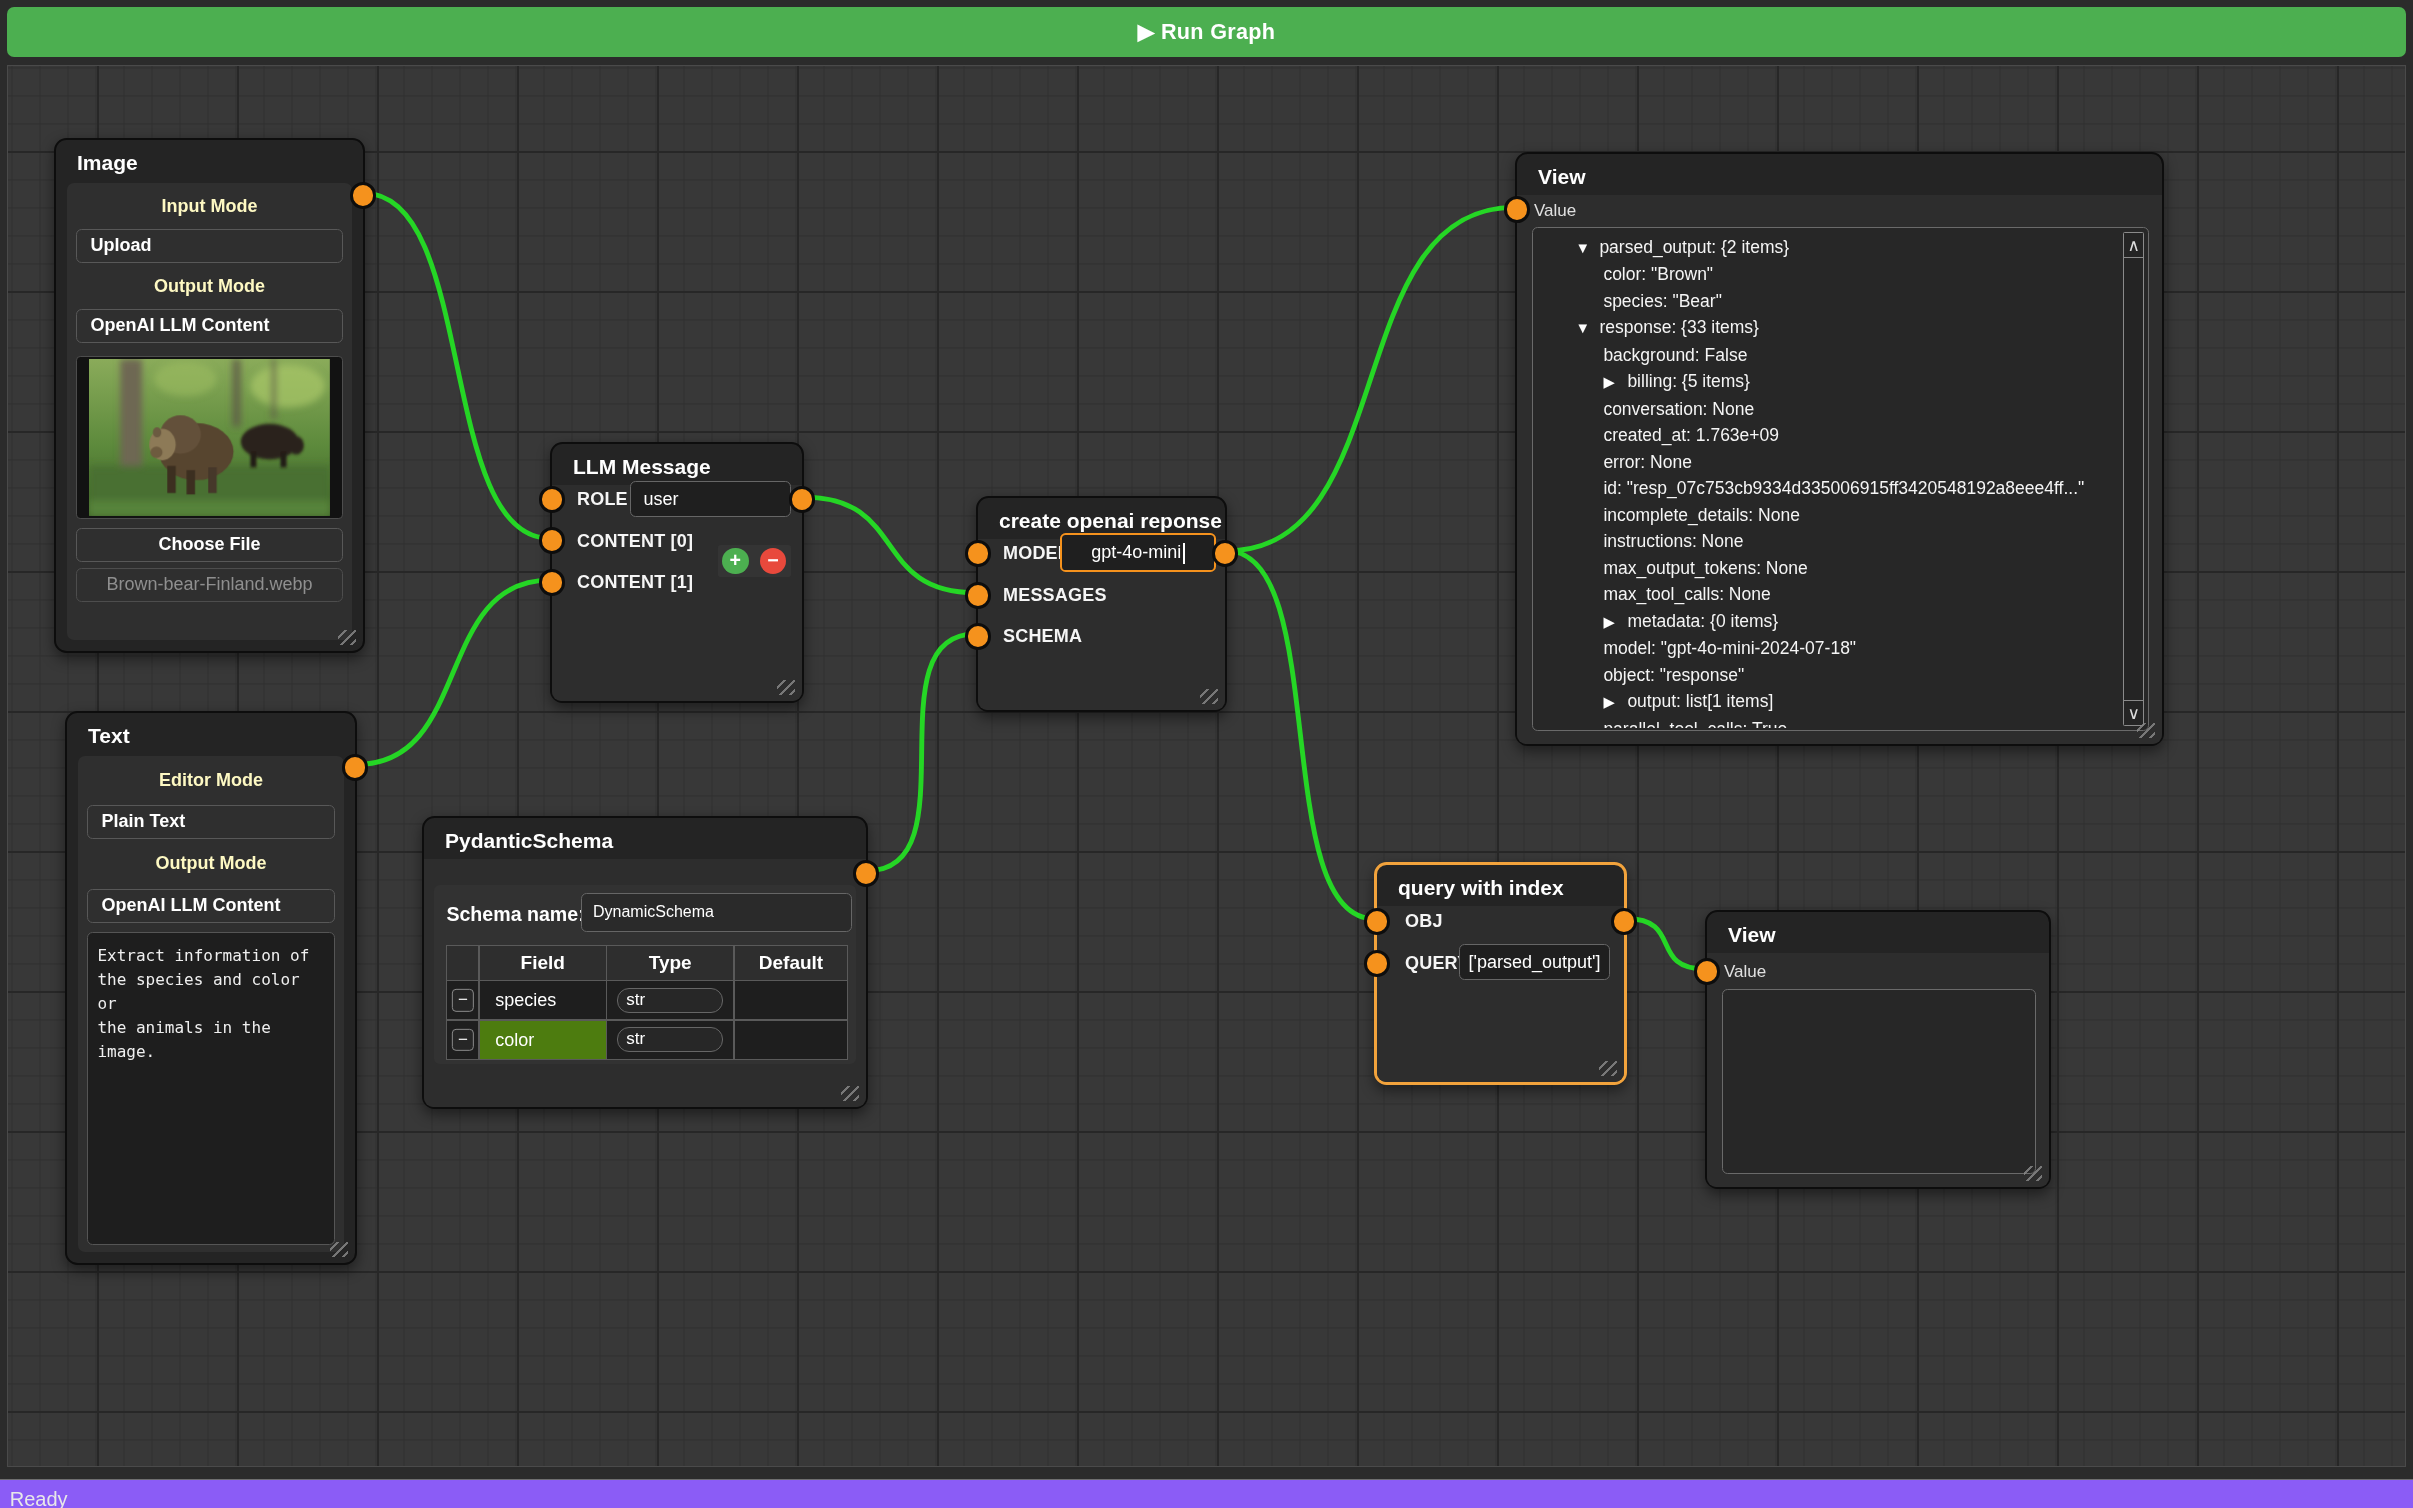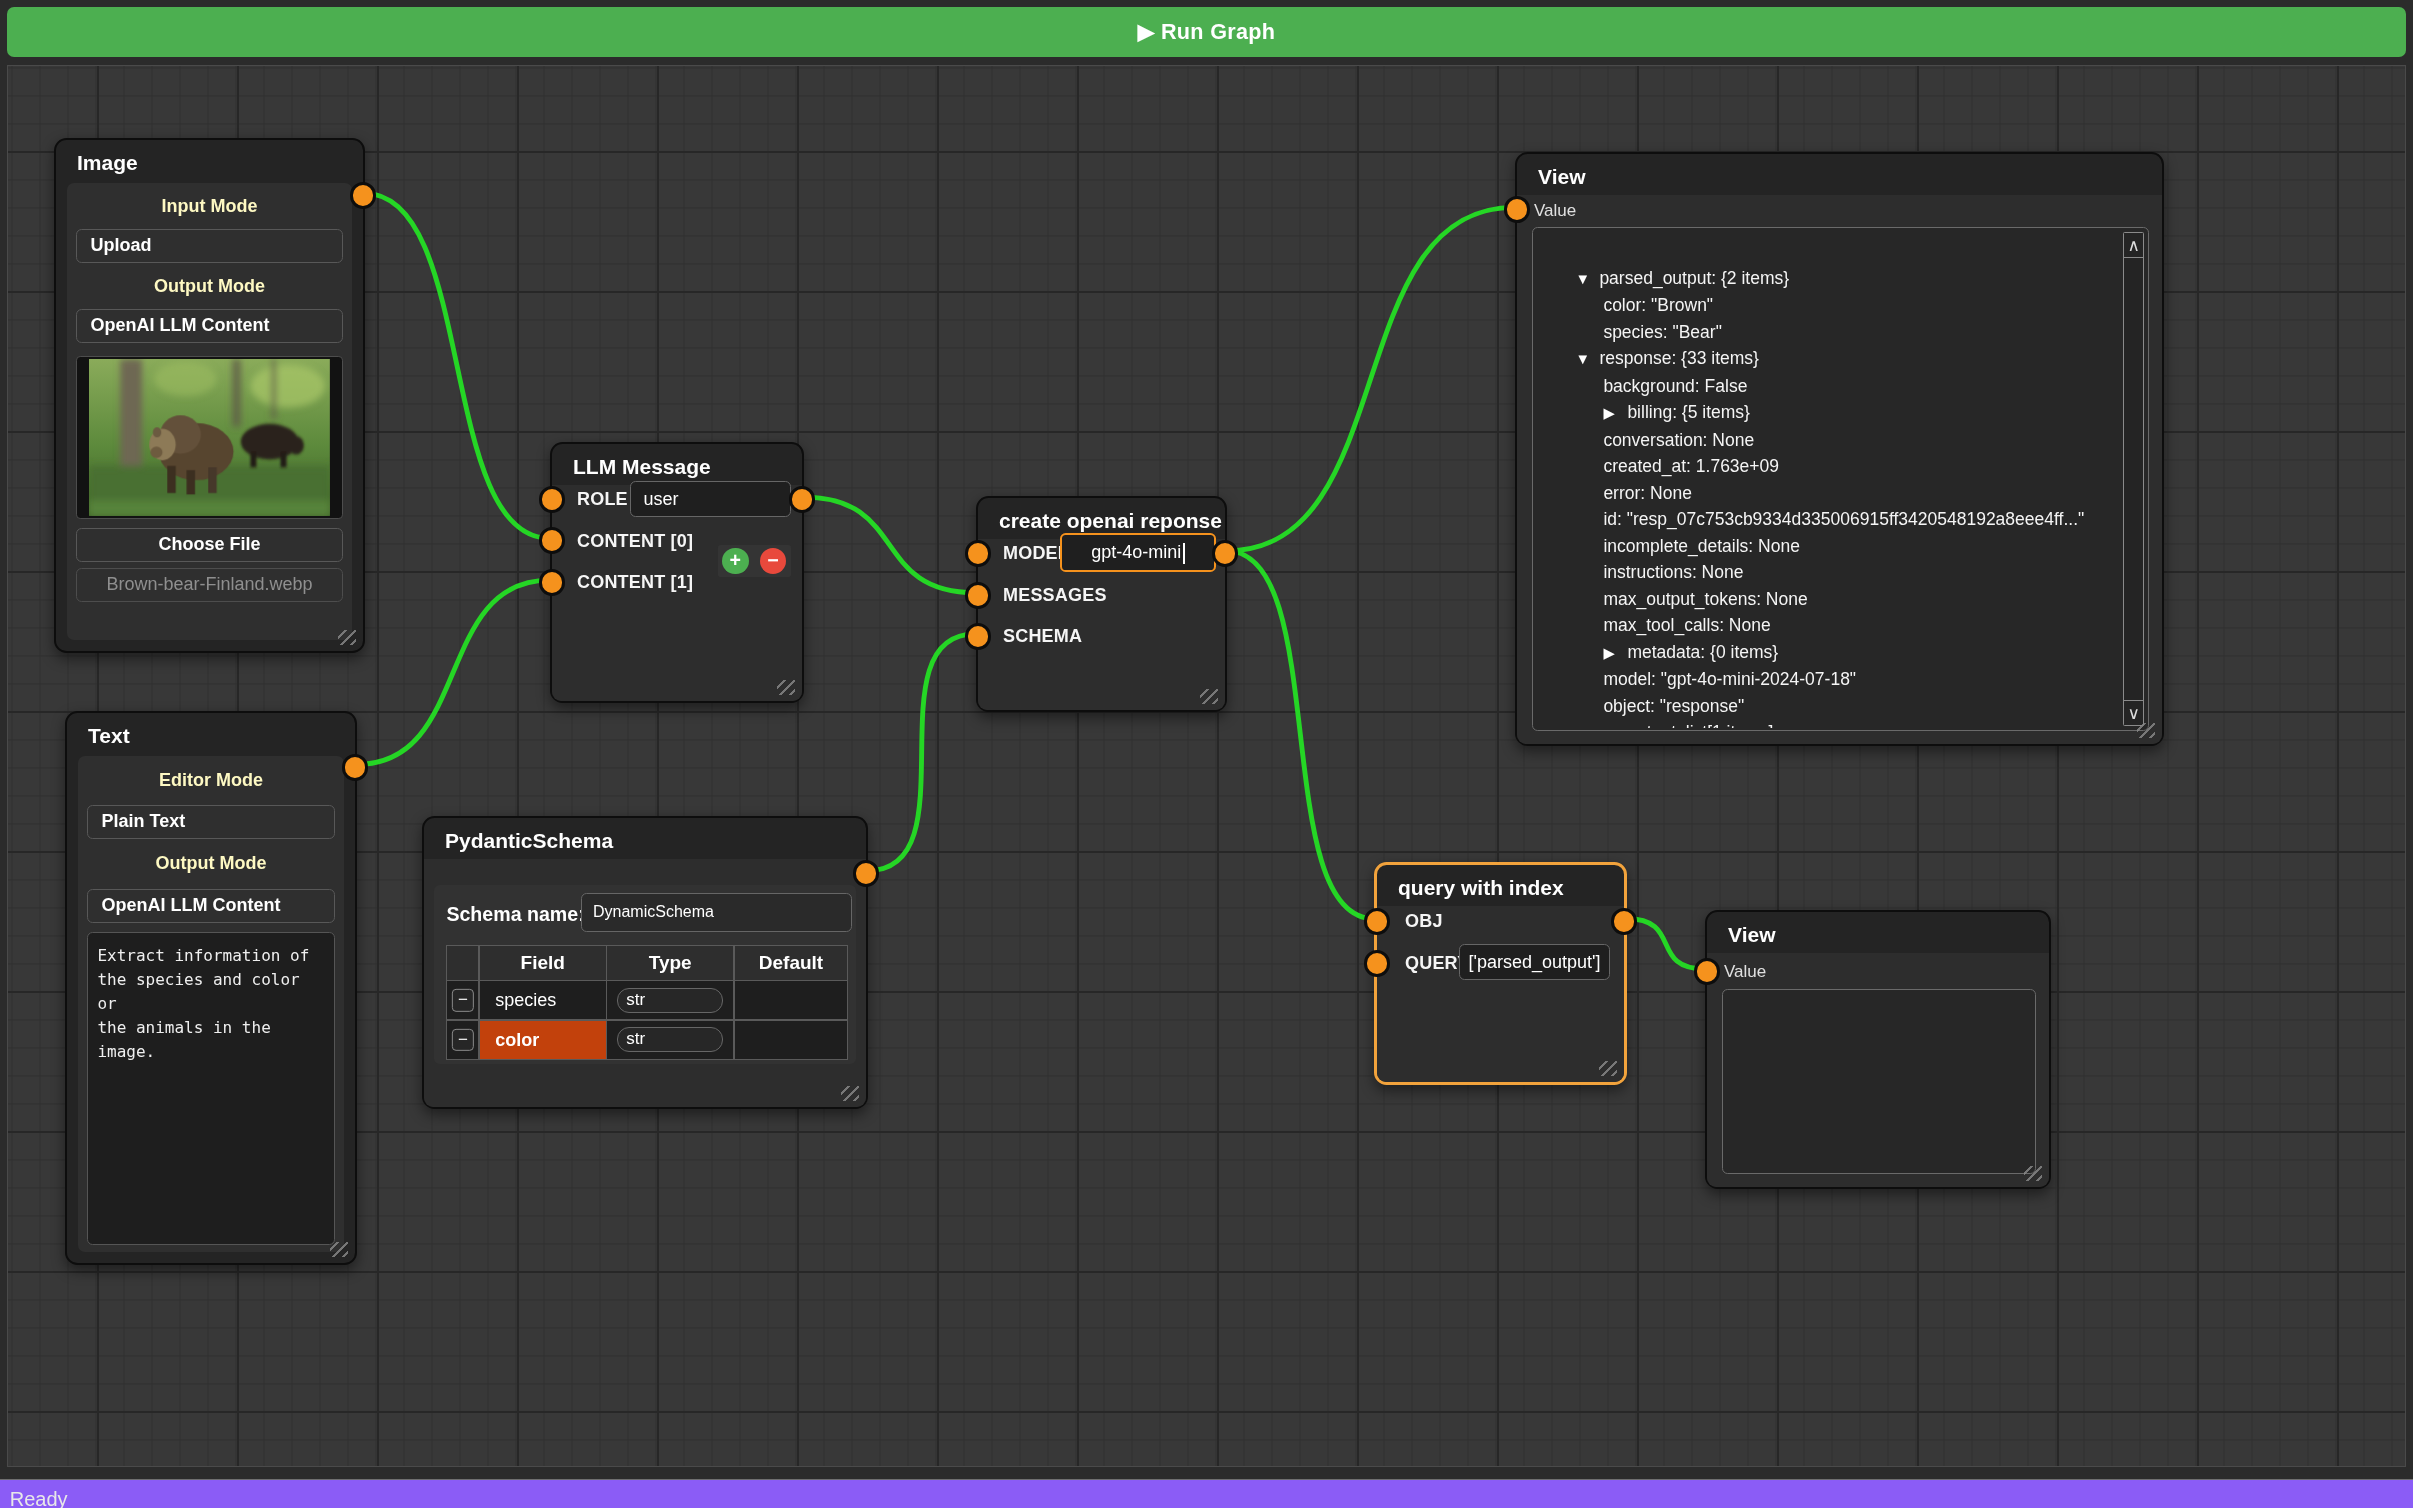--- a/index.html
+++ b/index.html
@@ -73,30 +73,30 @@
 
   
   .schema-panel { position:absolute; left:9.8px; right:9.8px; top:67px; height:179px; background:#323232; border-radius:5.6px; }
   .schema-row-label { position:absolute; left:12.6px; top:18px; font-size:19.6px; font-weight:bold; color:#fff; }
   .schema-name-input { position:absolute; left:147px; top:8.4px; width:271px; height:39px; padding-left:11.2px; font-size:16px; line-height:36px; background:#2a2a2a; }
   .schema-table { position:absolute; left:12.6px; top:60px; width:402px; display:grid;
                   grid-template-columns:31px 126px 126px 1fr; gap:1.4px; background:#5a5a5a; border:1.4px solid #5a5a5a; }
   .schema-table .hcell { background:#2e2e2e; color:#fff; font-weight:bold; font-size:19px; text-align:center; line-height:34px; height:34px; }
   .schema-table .dcell { background:#1e1e1e; height:38px; position:relative; color:#fff; font-size:18px; }
   .schema-table .dcell.field { line-height:38px; padding-left:15.4px; }
-  .schema-table .dcell.field.hl { background:#c2410c;font-weight:bold; }
+  .schema-table .dcell.field.hl { background:#4d7c0f; }
   .minus-btn { position:absolute; left:50%; top:50%; transform:translate(-50%,-50%); width:22.3px; height:22.3px;
                background:#262626; border:1.4px solid #8a8a8a; border-radius:4.2px; color:#eee; font-size:17px;
                line-height:19.6px; text-align:center; cursor:pointer; }
   .str-input { position:absolute; left:9.8px; top:6.3px; width:106px; height:25px; font-size:17px; line-height:22.3px;
                padding-left:8.4px; background:#272727; border-radius:12px; }
 
   
   .value-label { position:absolute; left:17px; font-size:17px; color:#e0e0e0; }
-  .tree { position:absolute; overflow:hidden;margin-top:31px; }
+  .tree { position:absolute; overflow:hidden; }
   .tree-line { font-size:17.5px; color:#f5f5f5; line-height:26.5px; white-space:nowrap; }
   .tree-line .arrow { display:inline-block; width:24px; font-size:14.7px; color:#fff; cursor:pointer; }
   .scrollbar { position:absolute; top:4.2px; bottom:4.2px; right:4.2px; width:21px; border:1.4px solid #8a8a8a; background:#242424; border-radius:1.4px; }
   .sb-btn { position:absolute; left:0; right:0; height:25px; color:#ddd; font-size:17px; text-align:center; line-height:25px; cursor:pointer; }
   .sb-btn.up { top:0; border-bottom:1.4px solid #8a8a8a; }
   .sb-btn.down { bottom:0; border-top:1.4px solid #8a8a8a; }
   .plain-line { font-size:17.5px; color:#f5f5f5; line-height:26px; padding-left:42px; white-space:nowrap; }
 
   
   .focused { border:2.1px solid #f5921d !important; text-align:center; }

